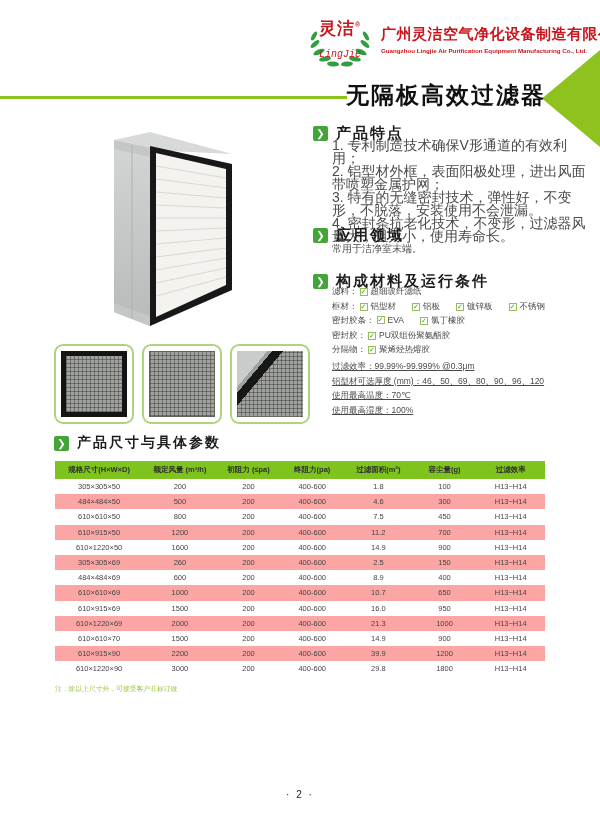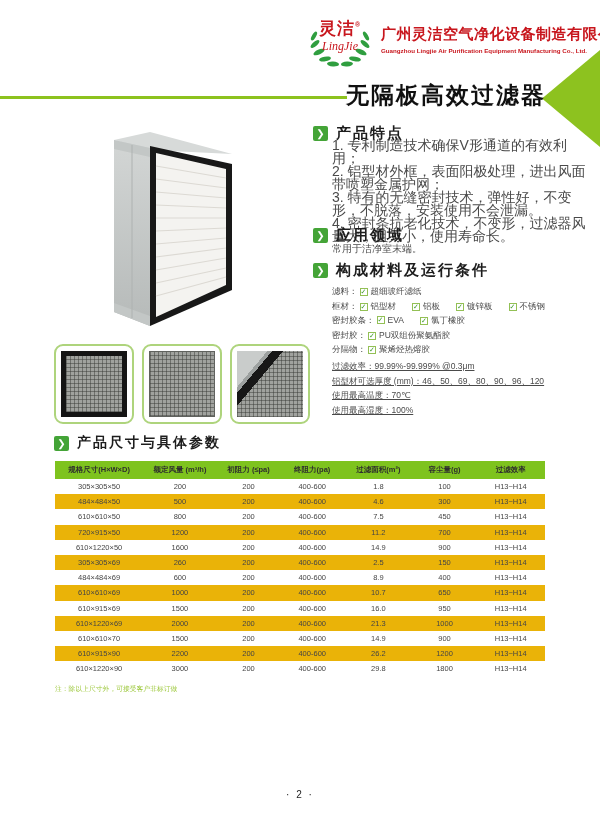--- a/index.html
+++ b/index.html
@@ -5,21 +5,21 @@
   * { box-sizing: border-box; margin: 0; padding: 0; }
   html,body { background:#fff; }
   body { font-family:"Liberation Sans","DejaVu Sans",sans-serif; }
   .page { position:relative; width:600px; height:814px; background:#fff; overflow:hidden; margin:0 auto; }
 
   
   .logo { position:absolute; left:306px; top:16px; width:68px; height:54px; text-align:center; }
   .logo-wreath { position:absolute; left:0; top:8px; width:68px; height:46px; }
   .logo-cn { position:relative; font-size:17px; font-weight:700; color:#c8161d; letter-spacing:1px; line-height:18px; }
   .logo-cn .reg { font-size:7px; vertical-align:super; }
-  .logo-script { position:relative; font-family:Liberation Serif, serif; font-style:italic; font-size:12px; color:#c8161d; margin-top:1px; }
+  .logo-script { position:relative; font-family:Liberation Mono, monospace; font-style:italic; font-size:10px; color:#c8161d; margin-top:11px; }
   .company { position:absolute; left:381px; top:25px; width:215px; }
   .company-cn { font-size:15px; font-weight:700; color:#c8161d; letter-spacing:0.5px; white-space:nowrap; }
   .company-en { font-size:6.2px; font-weight:700; color:#c8161d; margin-top:3px; white-space:nowrap; }
   .corner-triangle { position:absolute; right:0; top:50px; width:58px; height:97px; background:#8dc21f;
     clip-path:polygon(100% 0, 0 50%, 100% 100%); }
 
   
   .title-line { position:absolute; left:0; top:96px; width:347px; height:3px; background:#8cc21e; }
   .page-title { position:absolute; left:345px; top:80px; width:202px; text-align:center;
     font-size:23px; font-weight:700; color:#101010; letter-spacing:2px; white-space:nowrap; }
@@ -63,21 +63,21 @@
   .cb::before { content:"✓"; }
   .spec-line { height:14.6px; line-height:14.6px; white-space:nowrap;text-decoration:underline; }
 
   
   .params-head { left:54px; top:434px; }
   .params-head .sec-title { font-size:14px; }
   table.params { position:absolute; left:55px; top:461px; width:490px; border-collapse:collapse; table-layout:fixed; }
   table.params th { background:#7ec31e; color:#2e2e2e; font-size:7.5px; font-weight:700;
     height:18px; text-align:center; padding:0 1px; }
   table.params td { font-size:7.5px; color:#454545; height:15.2px; text-align:center; padding:0 1px; }
-  table.params tr.alt td { background:#eab308; }
+  table.params tr.alt td { background:#fca5a5; }
   .table-note { position:absolute; left:55px; top:684px; font-size:6.8px; color:#9dc83c; }
 
   
   .page-num { position:absolute; left:0; right:0; top:789px; text-align:center;
     font-size:10px; color:#222; letter-spacing:2px; }
 </style>
 </head>
 <body>
 
 <div class="page">
@@ -160,21 +160,21 @@
       <div class="feat-item">3. 特有的无缝密封技术，弹性好，不变形，不脱落，安装使用不会泄漏。</div>
       <div class="feat-item">4. 密封条抗老化技术，不变形，过滤器风量大，阻力小，使用寿命长。</div>
     </div>
 
   <div class="sec-head" style="left:313px; top:226px;">
     <span class="sec-icon"></span>
     <span class="sec-title">应用领域</span>
   </div>
   <div class="app-text">常用于洁净室末端。</div>
 
-  <div class="sec-head" style="left:313px; top:261px;justify-content:center;">
+  <div class="sec-head" style="left:313px; top:272px;justify-content:center;">
     <span class="sec-icon"></span>
     <span class="sec-title">构成材料及运行条件</span>
   </div>
   <div class="materials-body">
       <div class="mat-row">
         <span class="mat-label">滤料：</span>
         <span class="mat-opt"><span class="cb"></span>超细玻纤滤纸</span>
       </div>
       <div class="mat-row">
         <span class="mat-label">框材：</span>
@@ -249,21 +249,21 @@
         <tr>
           <td>610×610×50</td>
           <td>800</td>
           <td>200</td>
           <td>400-600</td>
           <td>7.5</td>
           <td>450</td>
           <td>H13~H14</td>
         </tr>
         <tr class="alt">
-          <td>720×915×50</td>
+          <td>610×915×50</td>
           <td>1200</td>
           <td>200</td>
           <td>400-600</td>
           <td>11.2</td>
           <td>700</td>
           <td>H13~H14</td>
         </tr>
         <tr>
           <td>610×1220×50</td>
           <td>1600</td>
@@ -325,21 +325,21 @@
           <td>400-600</td>
           <td>14.9</td>
           <td>900</td>
           <td>H13~H14</td>
         </tr>
         <tr class="alt">
           <td>610×915×90</td>
           <td>2200</td>
           <td>200</td>
           <td>400-600</td>
-          <td>26.2</td>
+          <td>39.9</td>
           <td>1200</td>
           <td>H13~H14</td>
         </tr>
         <tr>
           <td>610×1220×90</td>
           <td>3000</td>
           <td>200</td>
           <td>400-600</td>
           <td>29.8</td>
           <td>1800</td>

